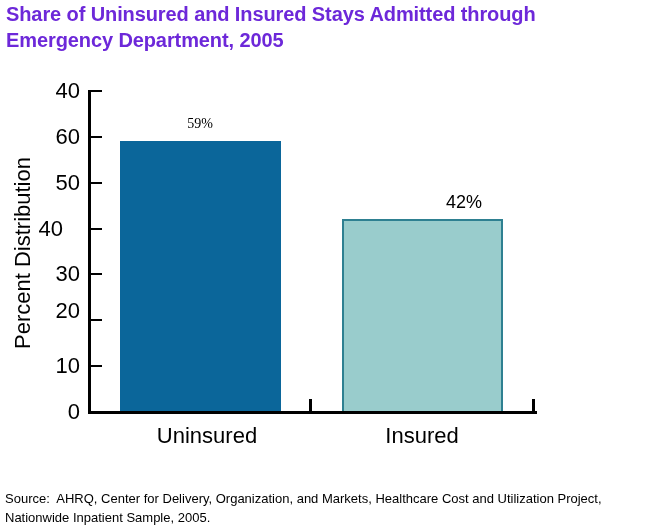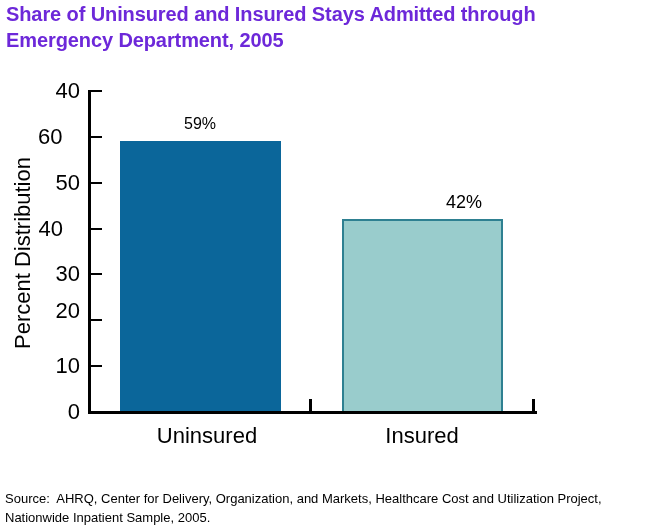--- a/index.html
+++ b/index.html
@@ -98,27 +98,27 @@
       <div style="left: 38px; top: 354.143px; width: 42px; text-align: right; font-size: 22px; line-height: 24px;">10</div>
       <div style="left: 88px; top: 319.286px; width: 14px; height: 2px; background: rgb(0, 0, 0); z-index: 6;"></div>
       <div style="left: 38px; top: 299px; width: 42px; text-align: right; font-size: 22px; line-height: 24px;">20</div>
       <div style="left: 88px; top: 273.429px; width: 14px; height: 2px; background: rgb(0, 0, 0); z-index: 6;"></div>
       <div style="left: 38px; top: 262.429px; width: 42px; text-align: right; font-size: 22px; line-height: 24px;">30</div>
       <div style="left: 88px; top: 227.571px; width: 14px; height: 2px; background: rgb(0, 0, 0); z-index: 6;"></div>
       <div style="left: 21px; top: 216.571px; width: 42px; text-align: right; font-size: 22px; line-height: 24px;">40</div>
       <div style="left: 88px; top: 181.714px; width: 14px; height: 2px; background: rgb(0, 0, 0); z-index: 6;"></div>
       <div style="left: 38px; top: 170.714px; width: 42px; text-align: right; font-size: 22px; line-height: 24px;">50</div>
       <div style="left: 88px; top: 135.857px; width: 14px; height: 2px; background: rgb(0, 0, 0); z-index: 6;"></div>
-      <div style="left: 38px; top: 124.857px; width: 42px; text-align: left; font-size: 22px; line-height: 24px;">60</div>
+      <div style="left: 38px; top: 124.857px; width: 42px; text-align: right; font-size: 22px; line-height: 24px;">60</div>
       <div style="left: 88px; top: 90px; width: 14px; height: 2px; background: rgb(0, 0, 0); z-index: 6;"></div>
       <div style="left: 38px; top: 79px; width: 42px; text-align: right; font-size: 22px; line-height: 24px;">40</div>
       <div style="left: 309px; top: 399px; width: 3px; height: 13px; background: rgb(0, 0, 0); z-index: 4;"></div>
       <div style="left: 532px; top: 399px; width: 3px; height: 13px; background: rgb(0, 0, 0); z-index: 4;"></div>
       <div style="left: 119.5px; top: 141.443px; width: 161px; height: 272.557px; background: rgb(11, 102, 154); box-sizing: border-box; z-index: 2;"></div>
-      <div style="left: 140px; top: 112.443px; width: 120px; text-align: center; font-size: 16px; line-height: 24px;">59%</div>
+      <div style="left: 140px; top: 112.443px; width: 120px; text-align: center; font-size: 14px; line-height: 24px; font-family: Liberation Serif, serif;">59%</div>
       <div style="left: 112px; top: 424px; width: 190px; text-align: center; font-size: 22px; line-height: 24px;">Uninsured</div>
       <div style="left: 341.5px; top: 219.4px; width: 161px; height: 194.6px; background: rgb(153, 204, 204); box-sizing: border-box; z-index: 2; border: 2px solid rgb(46, 128, 145);"></div>
       <div style="left: 362px; top: 190.4px; width: 120px; text-align: right; font-size: 18px; line-height: 24px;">42%</div>
       <div style="left: 327px; top: 424px; width: 190px; text-align: center; font-size: 22px; line-height: 24px;">Insured</div>
     </div>
 
   <div class="axis-line y-axis-line"></div>
   <div class="axis-line x-axis-line"></div>
 
   <div class="source-note">

